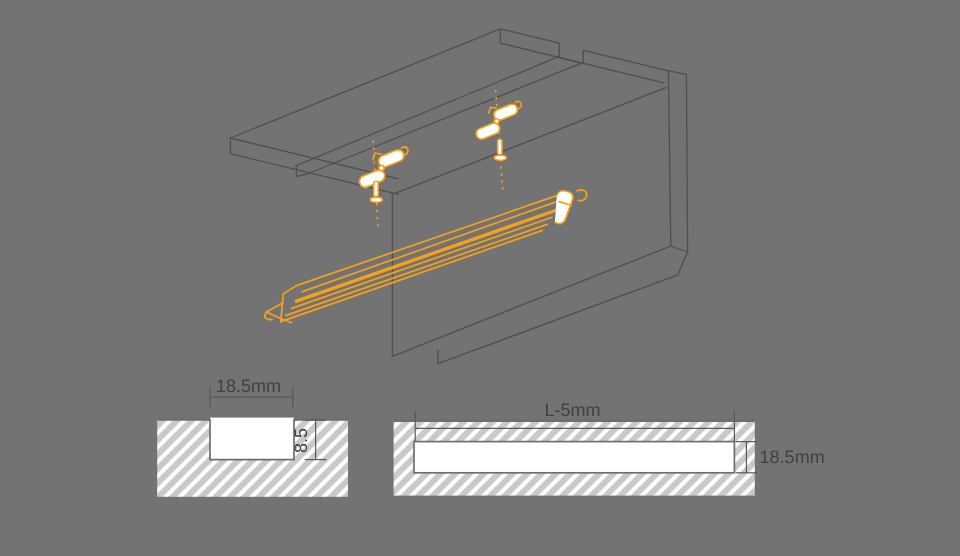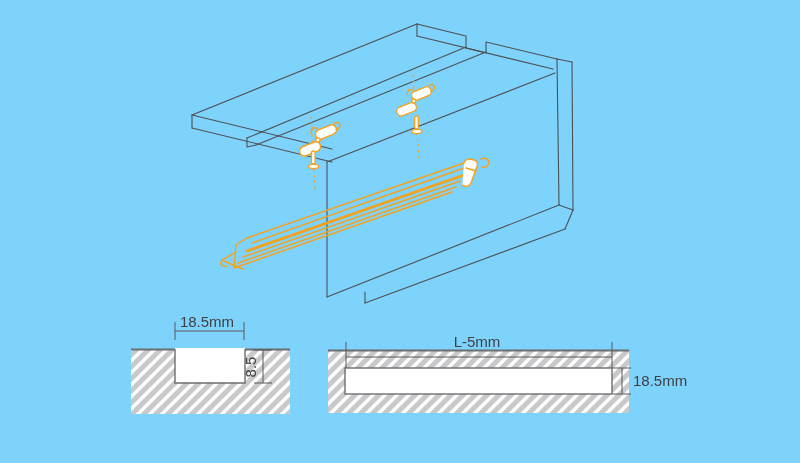--- a/index.html
+++ b/index.html
@@ -1,19 +1,19 @@
 <!DOCTYPE html>
 <html><head>
 <meta charset="utf-8">
 <style>
   html,body{margin:0;padding:0;background:#ffffff;}
   .page{
     position:relative;
     width:800px;height:463px;
-    background:#7dd3fc;
+    background:#737373;
     overflow:hidden;
     font-family:"Liberation Sans", sans-serif;
   }
   .page svg{position:absolute;left:0;top:0;}
   text{
     font-family:"Liberation Sans", sans-serif;
     fill:#414042;
   }
 </style>
 </head>

